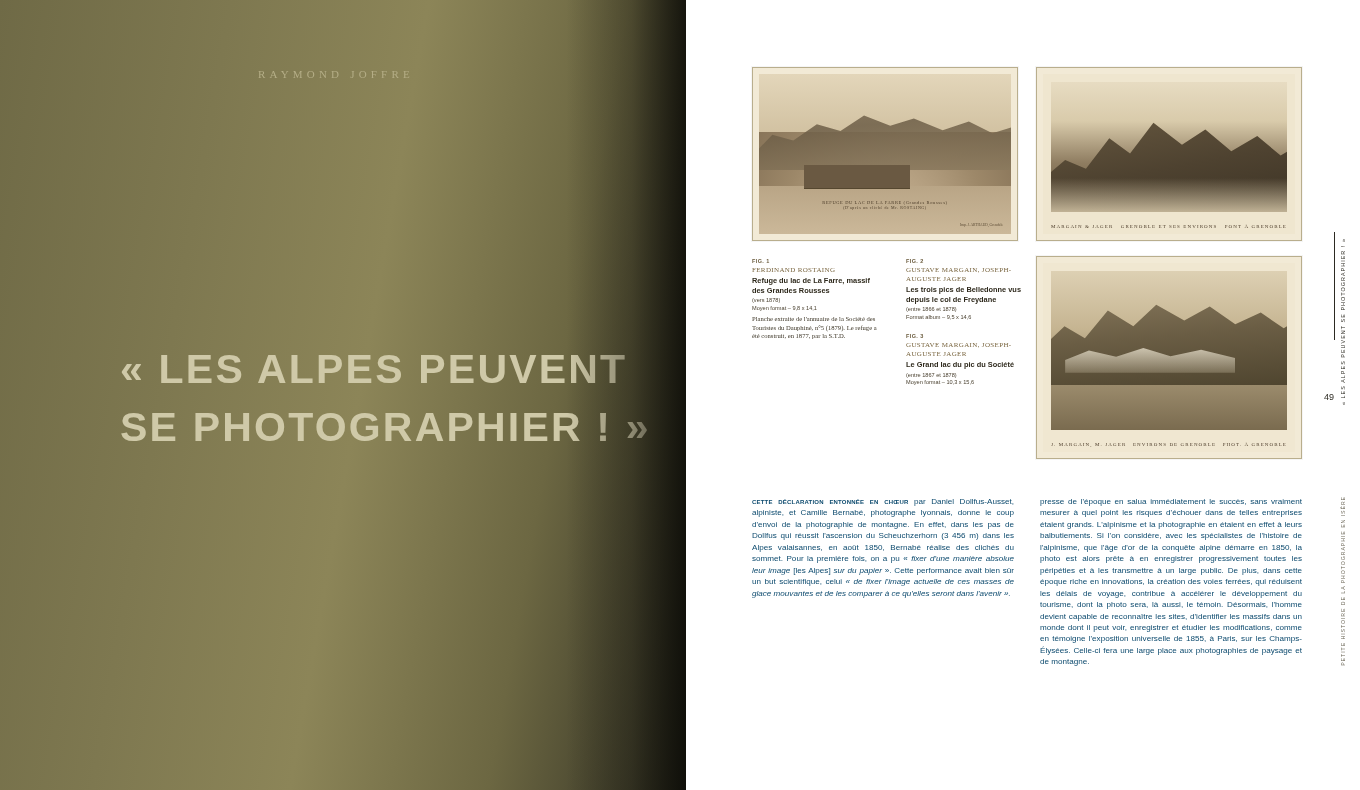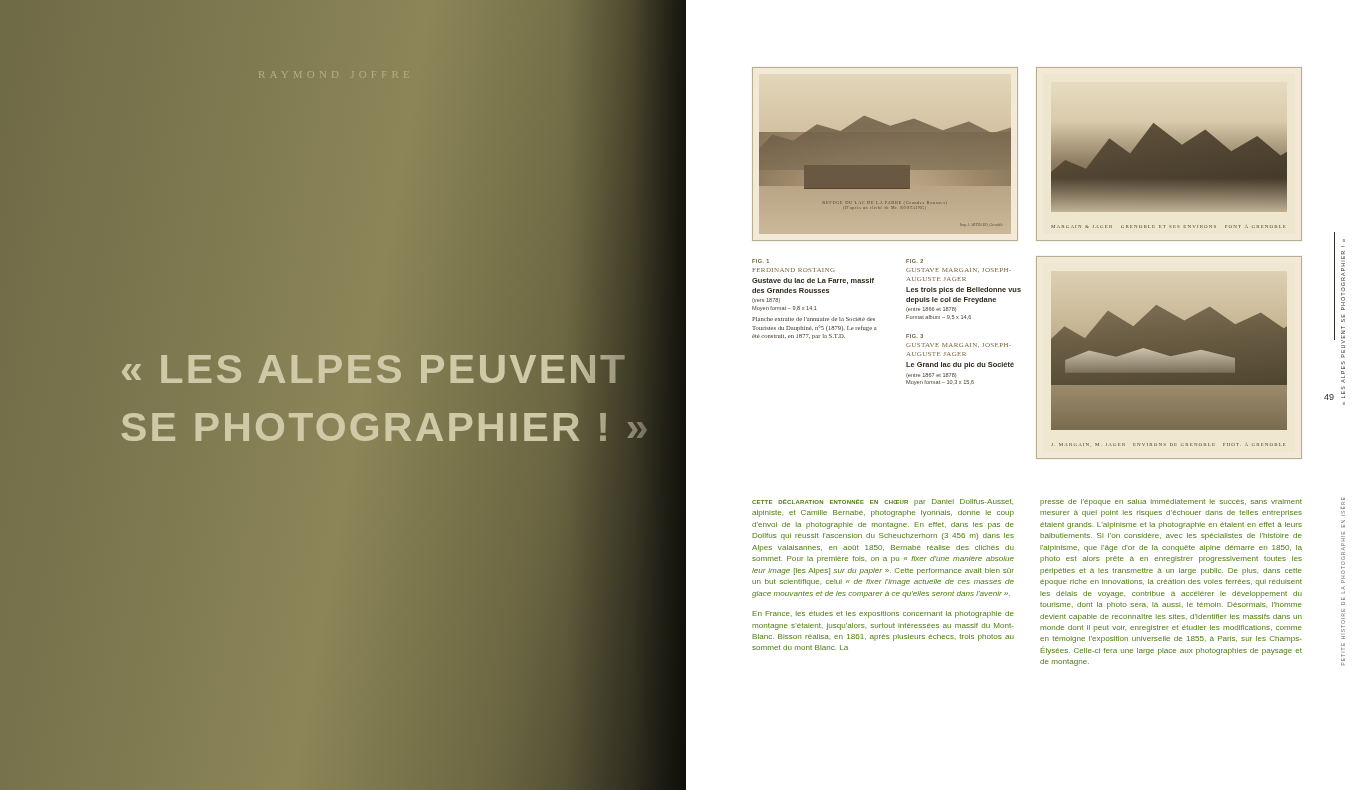--- a/index.html
+++ b/index.html
@@ -199,21 +199,21 @@
   .cap-gap { height: 12px; }
 
   
   .body-cols {
     position: absolute;
     left: 66px; top: 496px;
     width: 550px;
     display: flex;
     gap: 26px;
     font-family: "Liberation Sans", sans-serif;
-    color: #4d7c0f;
+    color: #0c4a6e;
   }
   .bcol { width: 262px; }
   .bcol p {
     font-size: 8.1px;
     line-height: 11.45px;
     text-align: justify;
     margin-bottom: 9px;
   }
   .bcol p:last-child { margin-bottom: 4px; }
   .lead-caps {
@@ -320,21 +320,21 @@
           <span>PHOT. À GRENOBLE</span>
         </div>
       </div>
     </div>
 
     <div class="captions">
       <div class="cap-col">
         <div>
           <div class="cap-num">FIG. 1</div>
           <div class="cap-author">Ferdinand Rostaing</div>
-          <div class="cap-title">Gustave du lac de La Farre, massif des Grandes Rousses</div>
+          <div class="cap-title">Refuge du lac de La Farre, massif des Grandes Rousses</div>
           <div class="cap-meta">
             <div>(vers 1878)</div>
             <div>Moyen format – 9,8 x 14,1</div>
           </div>
           <div class="cap-note">Planche extraite de l'annuaire de la Société des Touristes du Dauphiné, n°5 (1879). Le refuge a été construit, en 1877, par la S.T.D.</div>
         </div>
       </div>
       <div class="cap-col">
         <div>
           <div class="cap-num">FIG. 2</div>
@@ -354,21 +354,20 @@
             <div>(entre 1867 et 1878)</div>
             <div>Moyen format – 10,3 x 15,6</div>
           </div>
         </div>
       </div>
     </div>
 
     <div class="body-cols">
       <div class="bcol">
         <p><span class="lead-caps">Cette déclaration entonnée en chœur</span><span> par Daniel Dollfus-Ausset, alpiniste, et Camille Bernabé, photographe lyonnais, donne le coup d'envoi de la photographie de montagne. En effet, dans les pas de Dollfus qui réussit l'ascension du Scheuchzerhorn (3 456 m) dans les Alpes valaisannes, en août 1850, Bernabé réalise des clichés du sommet. Pour la première fois, on a pu « </span><em>fixer d'une manière absolue leur image</em><span> [les Alpes] </span><em>sur du papier</em><span> ». Cette performance avait bien sûr un but scientifique, celui </span><em>« de fixer l'image actuelle de ces masses de glace mouvantes et de les comparer à ce qu'elles seront dans l'avenir ».</em></p>
-        <p>En France, les études et les expositions concernant la photographie de montagne s'étaient, jusqu'alors, surtout intéressées au massif du Mont-Blanc. Bisson réalisa, en 1861, après plusieurs échecs, trois photos au sommet du mont Blanc. La</p>
       </div>
       <div class="bcol">
         <p>presse de l'époque en salua immédiatement le succès, sans vraiment mesurer à quel point les risques d'échouer dans de telles entreprises étaient grands. L'alpinisme et la photographie en étaient en effet à leurs balbutiements. Si l'on considère, avec les spécialistes de l'histoire de l'alpinisme, que l'âge d'or de la conquête alpine démarre en 1850, la photo est alors prête à en enregistrer progressivement toutes les péripéties et à les transmettre à un large public. De plus, dans cette époque riche en innovations, la création des voies ferrées, qui réduisent les délais de voyage, contribue à accélérer le développement du tourisme, dont la photo sera, là aussi, le témoin. Désormais, l'homme devient capable de reconnaître les sites, d'identifier les massifs dans un monde dont il peut voir, enregistrer et étudier les modifications, comme en témoigne l'exposition universelle de 1855, à Paris, sur les Champs-Élysées. Celle-ci fera une large place aux photographies de paysage et de montagne.</p>
       </div>
     </div>
 
     <div class="side-rule"></div>
     <div class="side-head">« LES ALPES PEUVENT SE PHOTOGRAPHIER ! »</div>
     <div class="folio">49</div>
     <div class="side-head2">PETITE HISTOIRE DE LA PHOTOGRAPHIE EN ISÈRE</div>

